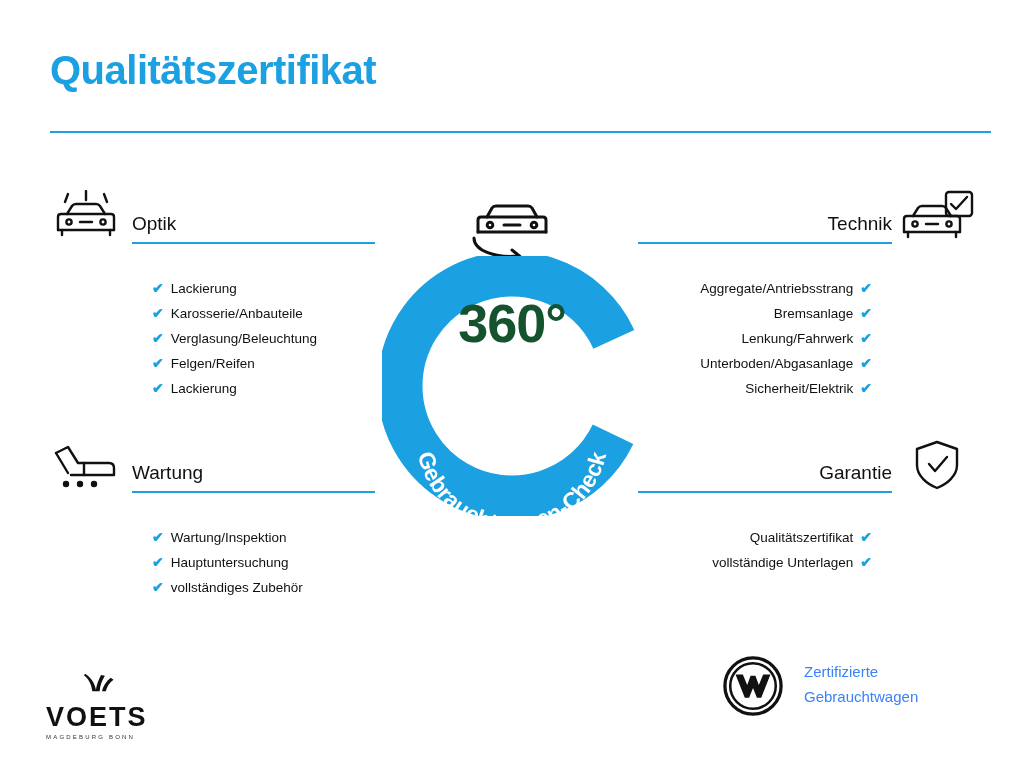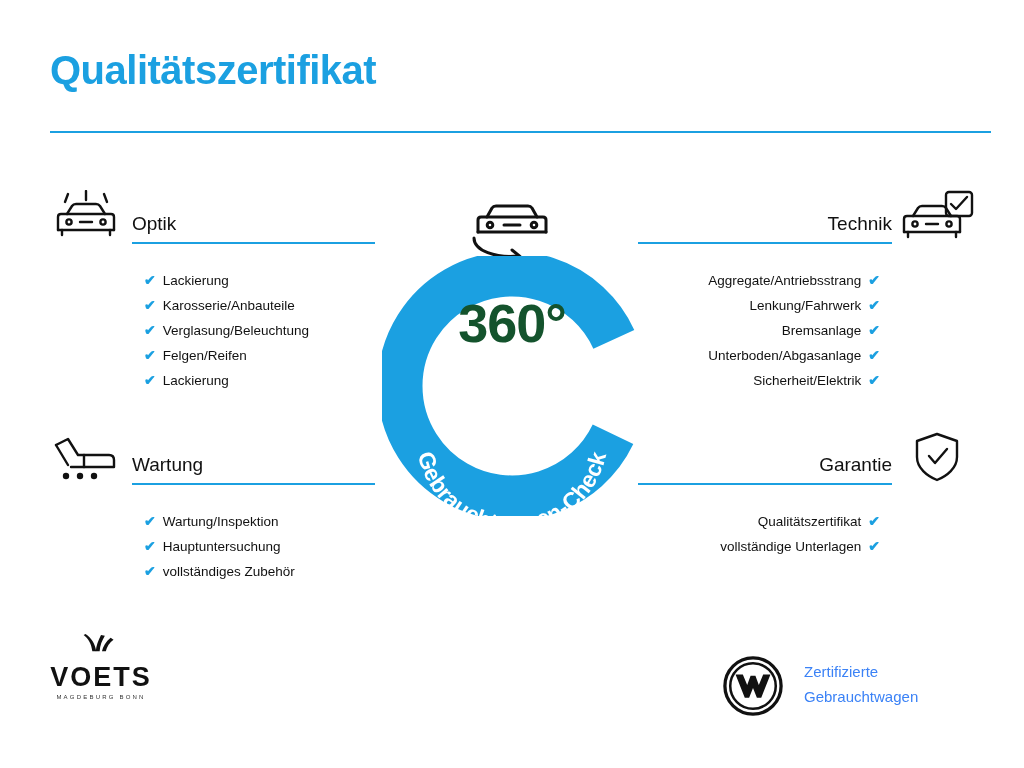--- a/index.html
+++ b/index.html
@@ -85,21 +85,21 @@
     position: absolute;
     width: 78px;
     height: 52px;
     bottom: 2px;
   }
   .left .icon-box { left: 8px; }
   .right .icon-box { right: 8px; }
 
   .items {
     list-style: none;
-    margin: 8px;
+    margin: 16px;
     padding: 16px 0 0 0;
   }
   .items li {
     font-size: 13.5px;
     line-height: 24px;
     color: #111;
     white-space: nowrap;
   }
   .left .items li { padding-left: 96px; }
   .right .items li { padding-right: 96px; text-align: right; }
@@ -145,23 +145,23 @@
     font-size: 54px;
     font-weight: bold;
     color: #14532d;
     letter-spacing: -1px;
   }
 
   
   .voets {
     position: absolute;
     left: 46px;
-    top: 632px;
+    top: 672px;
     width: 110px;
-    text-align: center;
+    text-align: left;
     color: #111;
   }
   .voets-word {
     font-size: 27px;
     font-weight: bold;
     letter-spacing: 2px;
     line-height: 28px;
   }
   .voets-sub {
     font-size: 6px;
@@ -271,22 +271,22 @@
               <rect x="48" y="2" width="26" height="24" rx="3"></rect>
               <path d="M53 14 L58 19 L69 7"></path>
             </g>
           </svg>
         </div>
         <div class="block-title">Technik</div>
         <div class="head-rule"></div>
       </div>
       <ul class="items">
         <li><span>Aggregate/Antriebsstrang</span><span class="check">✔</span></li>
+        <li><span>Bremsanlage</span><span class="check">✔</span></li>
         <li><span>Lenkung/Fahrwerk</span><span class="check">✔</span></li>
-        <li><span>Bremsanlage</span><span class="check">✔</span></li>
         <li><span>Unterboden/Abgasanlage</span><span class="check">✔</span></li>
         <li><span>Sicherheit/Elektrik</span><span class="check">✔</span></li>
       </ul>
     </div>
 
     <div class="block right garantie">
       <div class="block-head">
         <div class="icon-box">
           <svg viewBox="0 0 78 52" width="78" height="52">
             <g fill="none" stroke="#111" stroke-width="2.4" stroke-linecap="round" stroke-linejoin="round">

